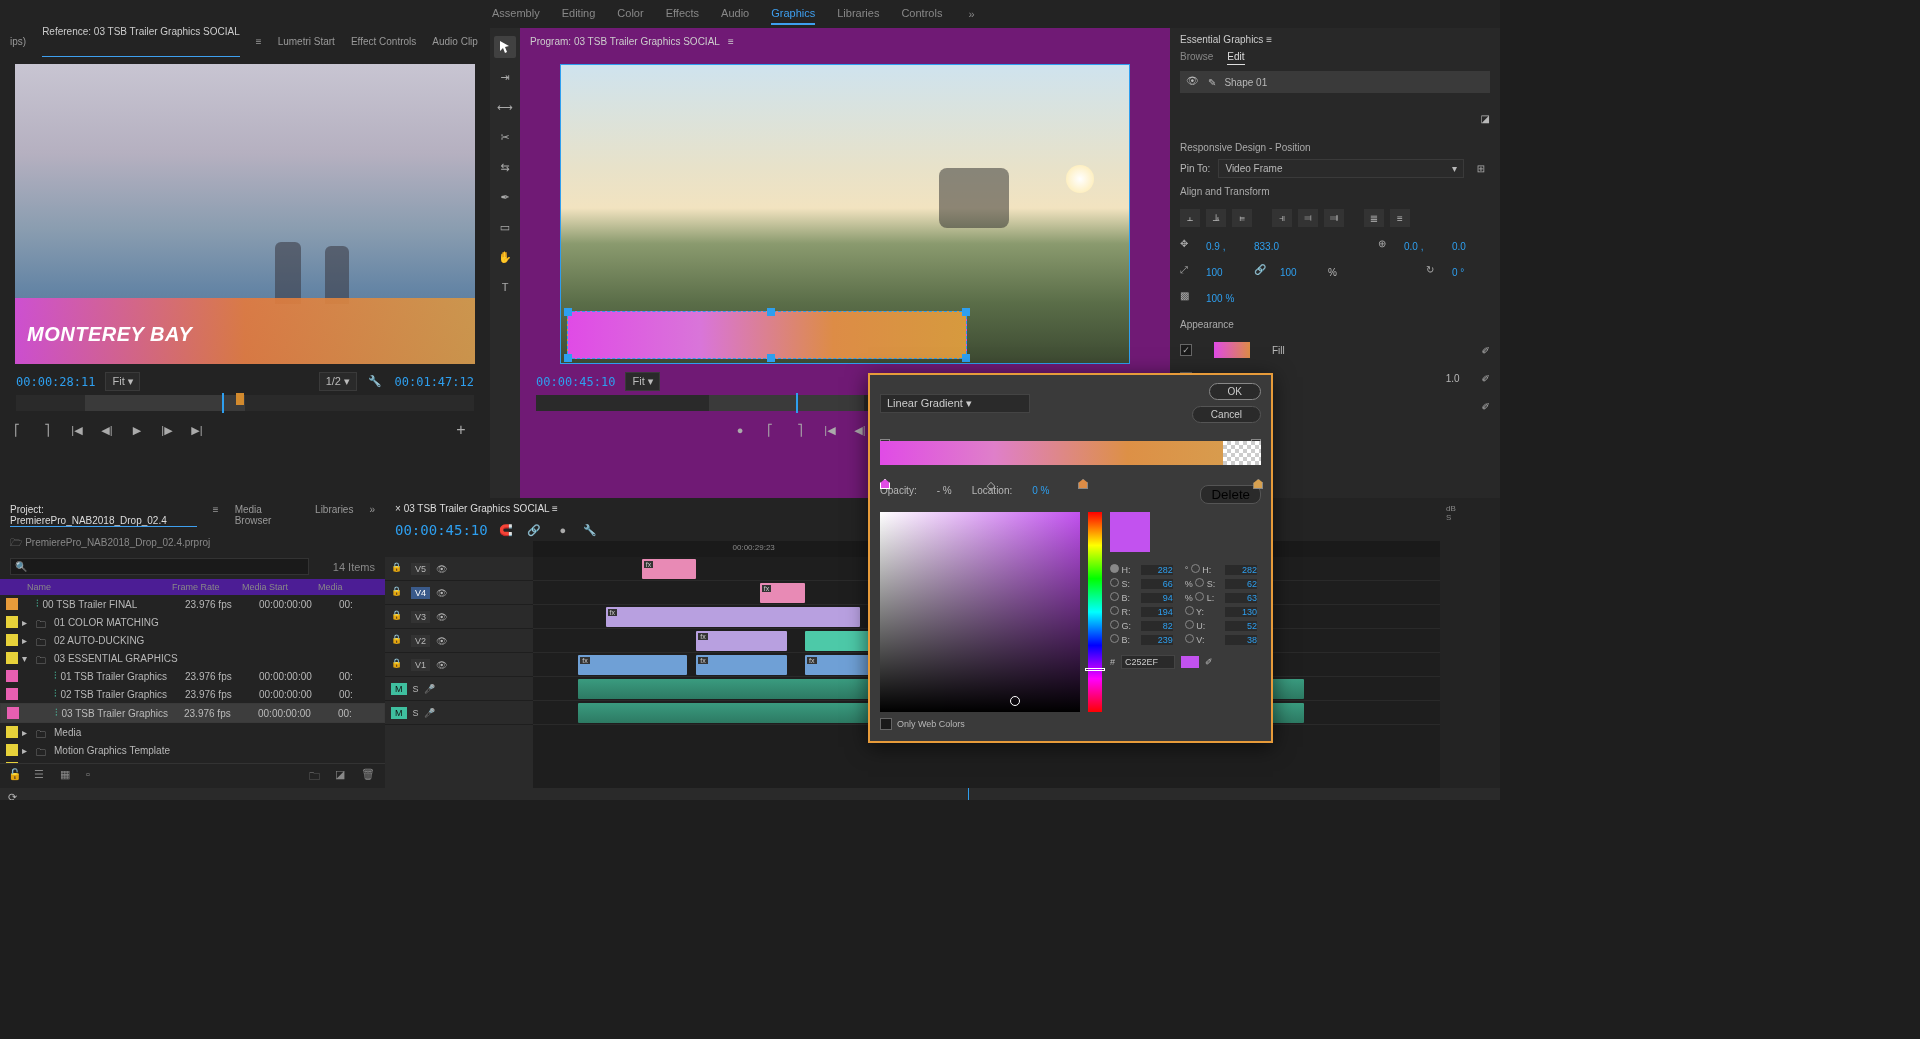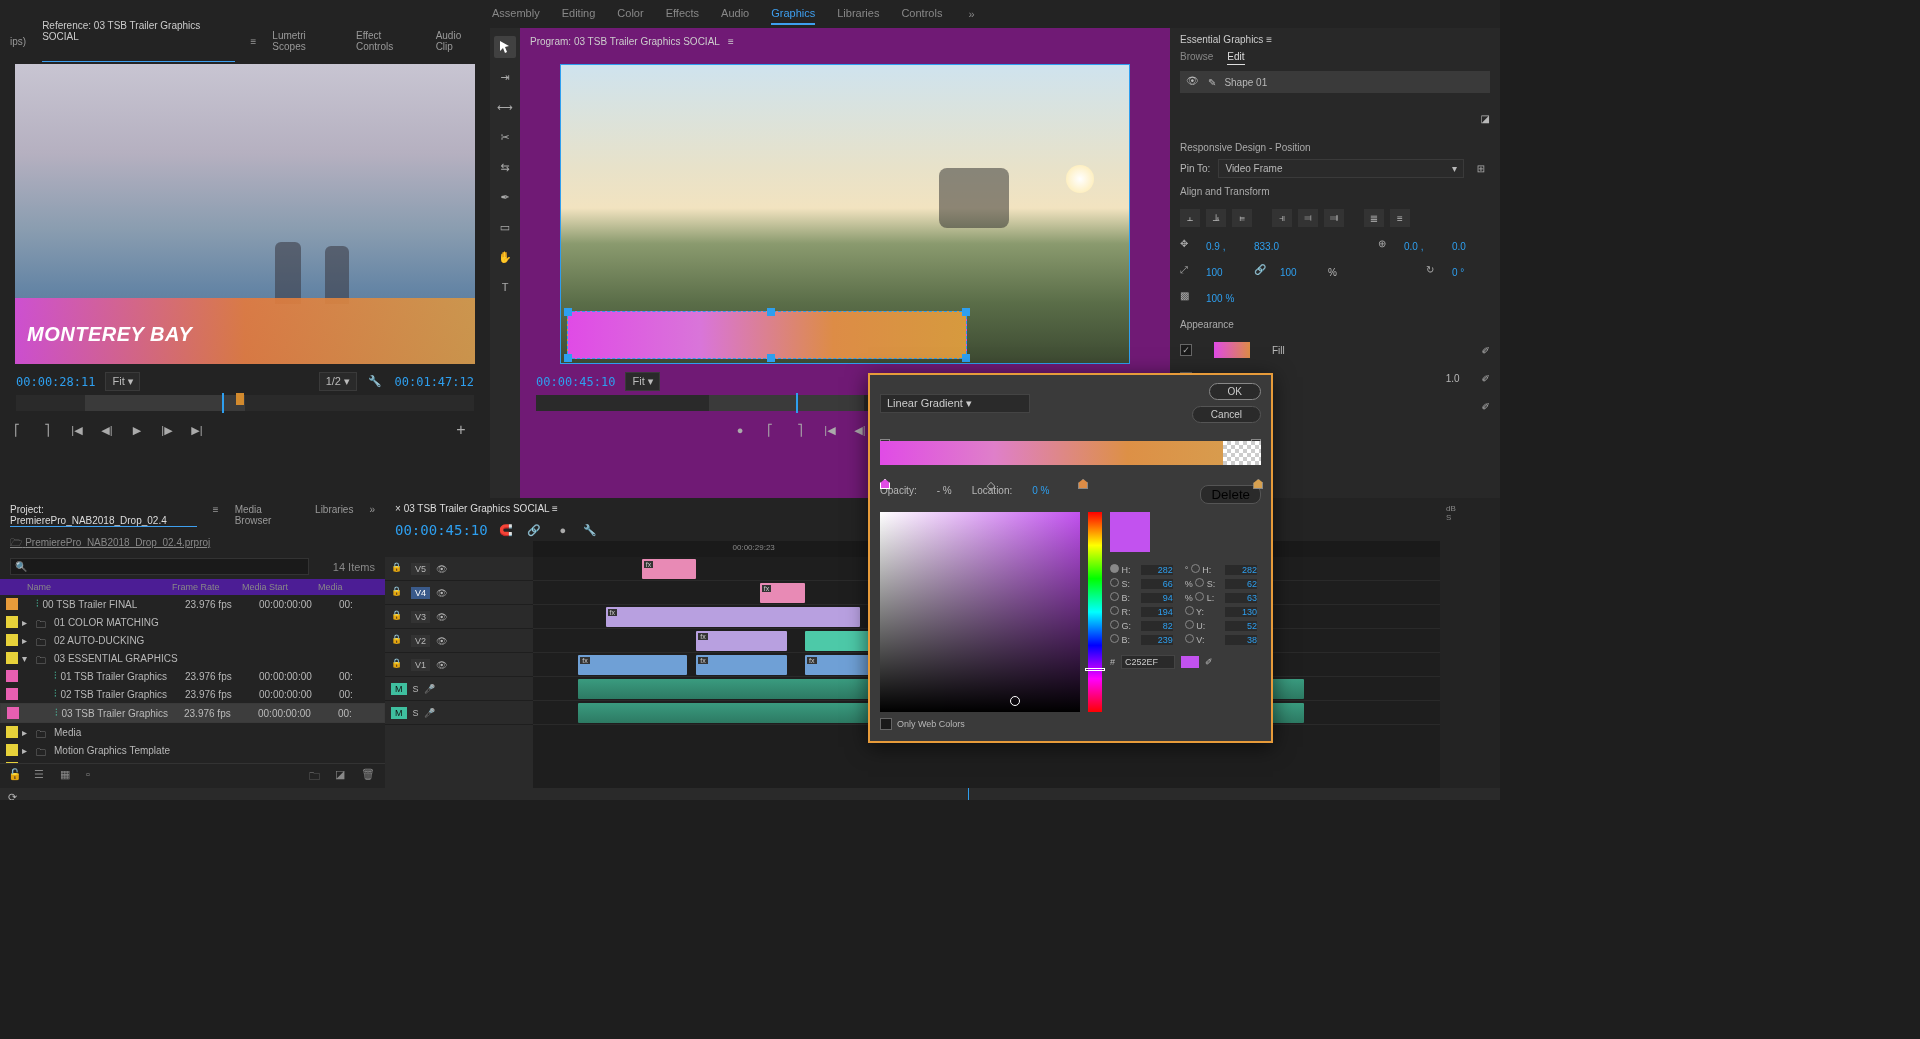--- a/index.html
+++ b/index.html
@@ -64,21 +64,21 @@
 .prop-row .ic { width:16px; height:16px; color:#aaa; }
 .fill-row { display:flex; align-items:center; gap:22px; margin:6px 0; }
 .fill-sw { width:36px; height:16px; background:linear-gradient(90deg,#e04be6,#dd8c46); }
 .cb { width:12px; height:12px; border:1px solid #666; background:#1a1a1a; }
 .cb.on::after { content:"✓"; color:#aaa; font-size:9px; display:block; text-align:center; line-height:10px; }
 
 .bottom { display:flex; height:290px; }
 .proj-panel { width:385px; background:#232323; display:flex; flex-direction:column; }
 .proj-tabs { display:flex; gap:16px; padding:6px 10px; font-size:10px; color:#999; }
 .proj-tabs span.act { color:#ddd; border-bottom:1px solid #3e9fef; }
-.proj-name { padding:2px 10px; color:#888; font-size:10px;text-decoration:underline; }
+.proj-name { padding:2px 10px; color:#888; font-size:10px; }
 .proj-search { margin:4px 10px; display:flex; align-items:center; }
 .proj-search input { flex:1; background:#1a1a1a; border:1px solid #333; color:#bbb; padding:2px 4px; font-size:10px; }
 .items-ct { margin-left:24px; color:#888; }
 .proj-hdr { display:flex; padding:3px 27px; font-size:9px; color:#888; background:#4c1d95; }
 .c-name{flex:1}.c-fr{width:70px}.c-ms{width:76px}.c-md{width:40px}
 .proj-list { flex:1; overflow:hidden; }
 .proj-row { display:flex; align-items:center; padding:3px 6px; font-size:10px; gap:4px; }
 .proj-row .sw { width:12px; height:12px; }
 .proj-row.sel { background:#3d3d3d; }
 .chip-o{background:#e79b3a}.chip-y{background:#e7d23a}.chip-p{background:#e75fb1}
@@ -161,21 +161,21 @@
   <span class="ws-more">»</span>
 </div>
 
 <div class="main">
 
   <div class="left-col">
     <div class="ref-hdr">
       <span>ips)</span>
       <span class="tab">Reference: 03 TSB Trailer Graphics SOCIAL</span>
       <span>≡</span>
-      <span>Lumetri Scopes</span>
+      <span>Lumetri Start</span>
       <span>Effect Controls</span>
       <span>Audio Clip</span>
     </div>
     <div class="ref-view">
       <div class="ref-img">
         <div class="sil a"></div>
         <div class="sil b"></div>
         <div class="ref-title">MONTEREY BAY</div>
       </div>
       <div class="ref-ctrls">

